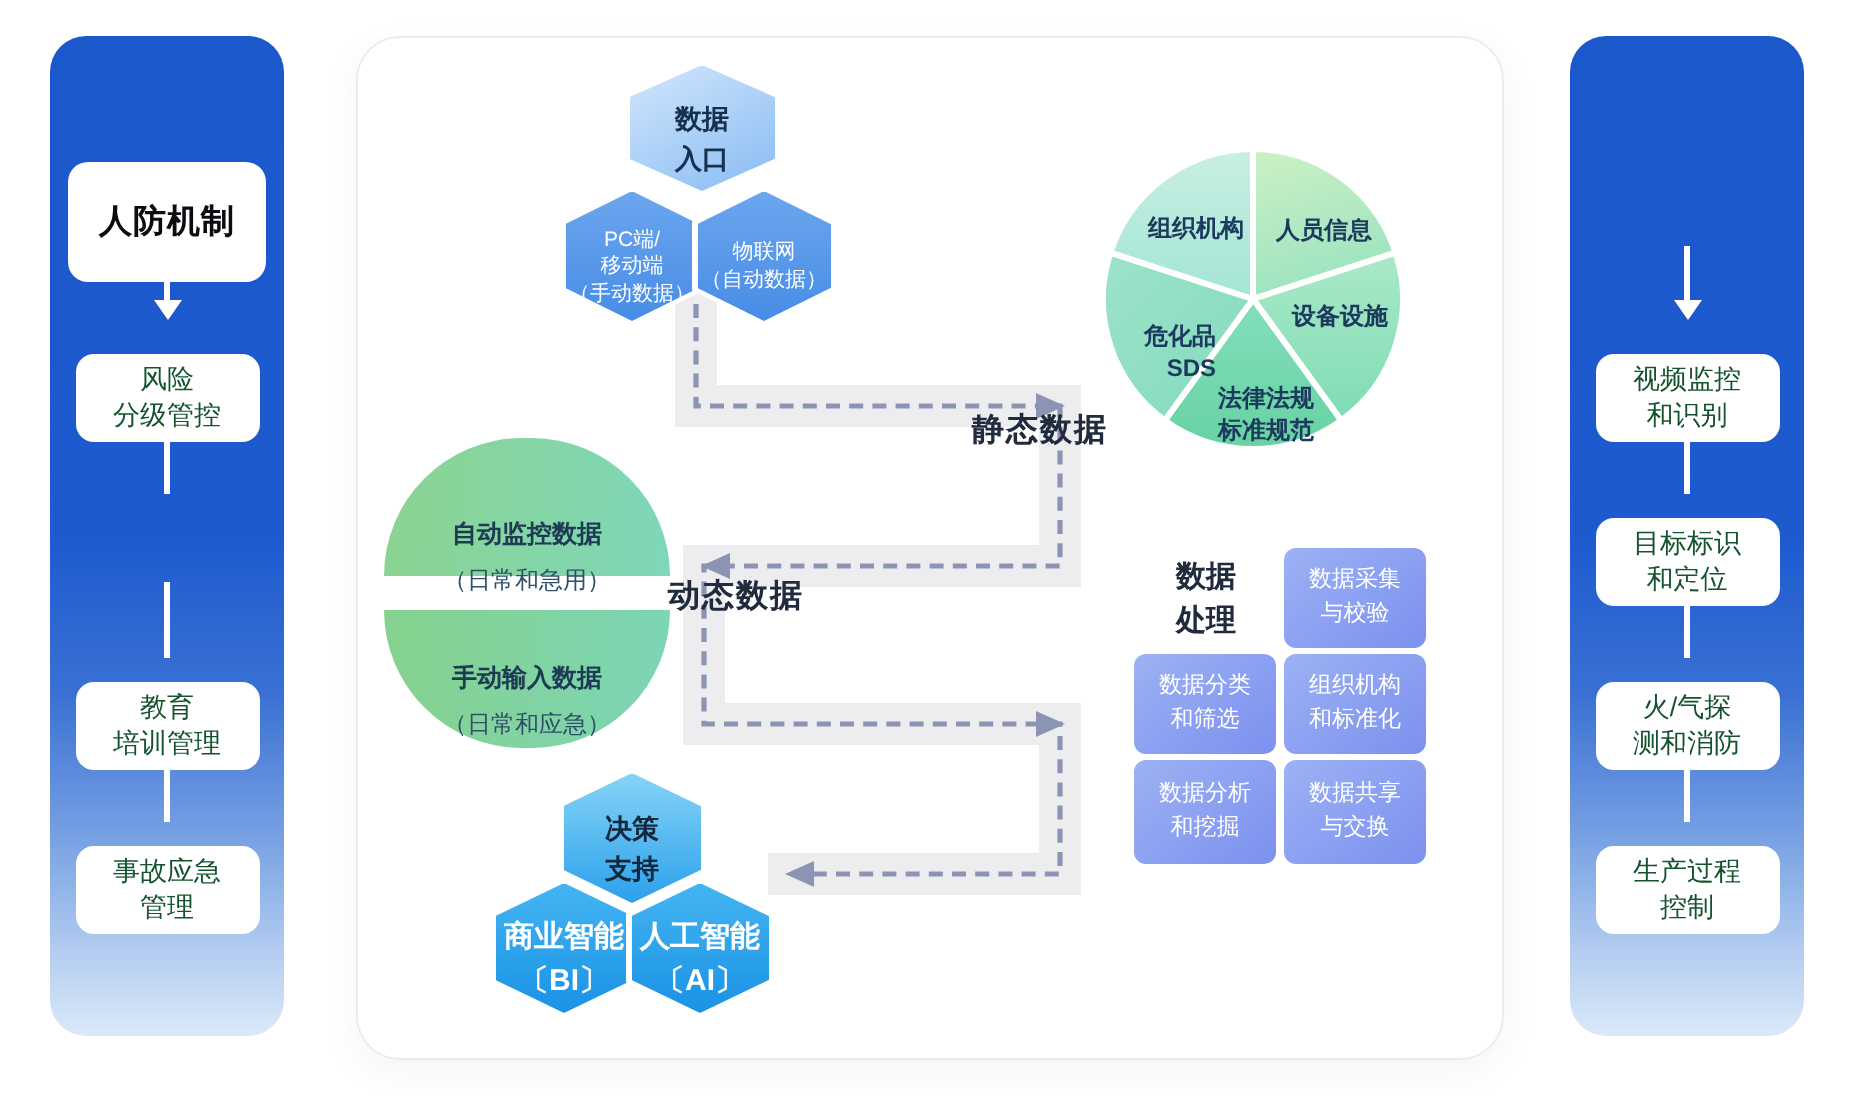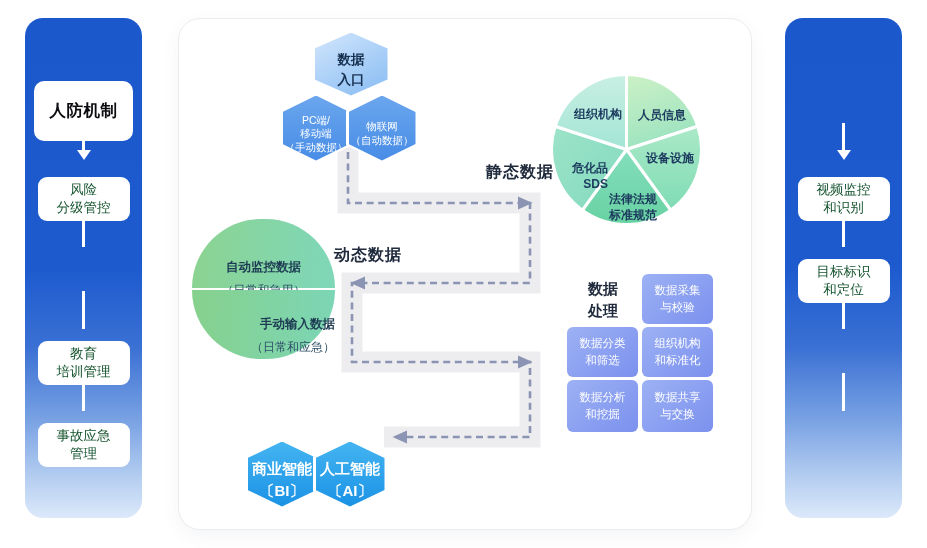--- a/index.html
+++ b/index.html
@@ -37,34 +37,34 @@
     display:flex; align-items:center; justify-content:center; text-align:center; }
   .hex-entry   { background:linear-gradient(150deg,#d2e6fc 0%,#86bbf3 100%); }
   .hex-source  { background:linear-gradient(180deg,#6ba6ee 0%,#478ce6 100%); }
   .hex-decide  { background:linear-gradient(180deg,#86d4f7 0%,#2aa0eb 100%); }
   .hex-ai      { background:linear-gradient(180deg,#44b4f1 0%,#1a92e5 100%); }
   .hex-title-txt { font-size:13.5px; font-weight:700; color:#16304f; line-height:1.5; }
   .hex-src-txt { font-size:10.5px; font-weight:500; color:#ffffff; line-height:1.3; }
   .hex-ai-txt  { font-size:15px; font-weight:600; color:#ffffff; line-height:1.5; }
 
   
-  .big-label { position:absolute; font-size:16px; font-weight:700; color:#202b3d; letter-spacing:1px; }
+  .big-label { position:absolute; font-size:16px; font-weight:700; color:#202b3d; letter-spacing:1px;margin-top:43px; }
   .proc-label { position:absolute; left:577px; top:266px; width:52px; text-align:center;
     font-size:15px; font-weight:700; color:#202b3d; line-height:1.45; }
 
   
   .pie-label { position:absolute; font-size:12px; font-weight:700; color:#1c3a5e; text-align:right; line-height:1.35; }
 
   
   .circ-half { position:absolute; left:192px; width:143px; height:69px;
     display:flex; flex-direction:column; align-items:center; justify-content:center; text-align:center; }
   .circ-top { top:219px; border-radius:71.5px 71.5px 0 0;
     background:linear-gradient(95deg,#8bd392 5%,#7fd7b8 95%); padding-top:14px; }
-  .circ-bottom { top:290px; border-radius:0 0 71.5px 71.5px;
-    background:linear-gradient(95deg,#86d18e 5%,#7cd5b4 95%); padding-bottom:14px;align-items:flex-end; }
+  .circ-bottom { top:305px; border-radius:0 0 71.5px 71.5px;
+    background:linear-gradient(95deg,#86d18e 5%,#7cd5b4 95%); padding-bottom:14px; }
   .circ-l1 { font-size:12.5px; font-weight:700; color:#1d3b52;margin-top:36px; }
   .circ-l2 { font-size:12px; font-weight:500; color:#2f5068; margin-top:6px; }
 
   
   .proc-box { position:absolute; width:71px; border-radius:6px;
     background:linear-gradient(140deg,#9db1f4 0%,#7b91ee 100%);
     display:flex; align-items:center; justify-content:center; text-align:center;
     font-size:11.5px; font-weight:500; color:#ffffff; line-height:1.5; }
 </style>
 </head>
@@ -89,21 +89,25 @@
 
   <div class="sidebar right">
     <div class="side-arrow-line"></div>
     <div class="side-arrow-head"></div>
     <div class="side-box preline" style="top:147px">视频监控
 和识别</div>
     <div class="side-link" style="top:191px"></div>
     <div class="side-box preline" style="top:229px">目标标识
 和定位</div>
     <div class="side-link" style="top:273px"></div>
+    <div class="side-box preline" style="top:311px">火/气探
+测和消防</div>
     <div class="side-link" style="top:355px"></div>
+    <div class="side-box preline" style="top:393px">生产过程
+控制</div>
   </div>
 
   <div class="panel"></div>
 
   <svg class="flow" width="927" height="548" viewBox="0 0 927 548">
     <polyline points="348,141 348,203 530,203 530,283 352,283 352,362 530,362 530,437 384,437" fill="none" stroke="#ededf0" stroke-width="21" stroke-linejoin="miter"></polyline>
     <polyline points="348,152 348,203 530,203 530,283 352,283 352,362 530,362 530,437 396,437" fill="none" stroke="#8b94b3" stroke-width="2.6" stroke-dasharray="7 4.6"></polyline>
     <polygon points="518,196.5 532.5,203 518,209.5"></polygon>
     <polygon points="365,276.5 350.5,283 365,289.5"></polygon>
     <polygon points="518,355.5 532.5,362 518,368.5"></polygon>
@@ -184,20 +188,26 @@
 与校验</div>
   <div class="proc-box preline" style="left:567px;top:315px;height:50px">数据分类
 和筛选</div>
   <div class="proc-box preline" style="left:642px;top:315px;height:50px">组织机构
 和标准化</div>
   <div class="proc-box preline" style="left:567px;top:368px;height:52px">数据分析
 和挖掘</div>
   <div class="proc-box preline" style="left:642px;top:368px;height:52px">数据共享
 与交换</div>
 
+  <div class="hex" style="left:279px;top:384px;width:74px;height:70px">
+    <div class="hex-fill hex-decide">
+        <span class="hex-title-txt preline" style="color:#11293f">决策
+支持</span>
+      </div>
+  </div>
   <div class="hex" style="left:245px;top:439px;width:74px;height:70px">
     <div class="hex-fill hex-ai">
         <span class="hex-ai-txt preline">商业智能
 〔BI〕</span>
       </div>
   </div>
   <div class="hex" style="left:313px;top:439px;width:74px;height:70px">
     <div class="hex-fill hex-ai">
         <span class="hex-ai-txt preline">人工智能
 〔AI〕</span>

